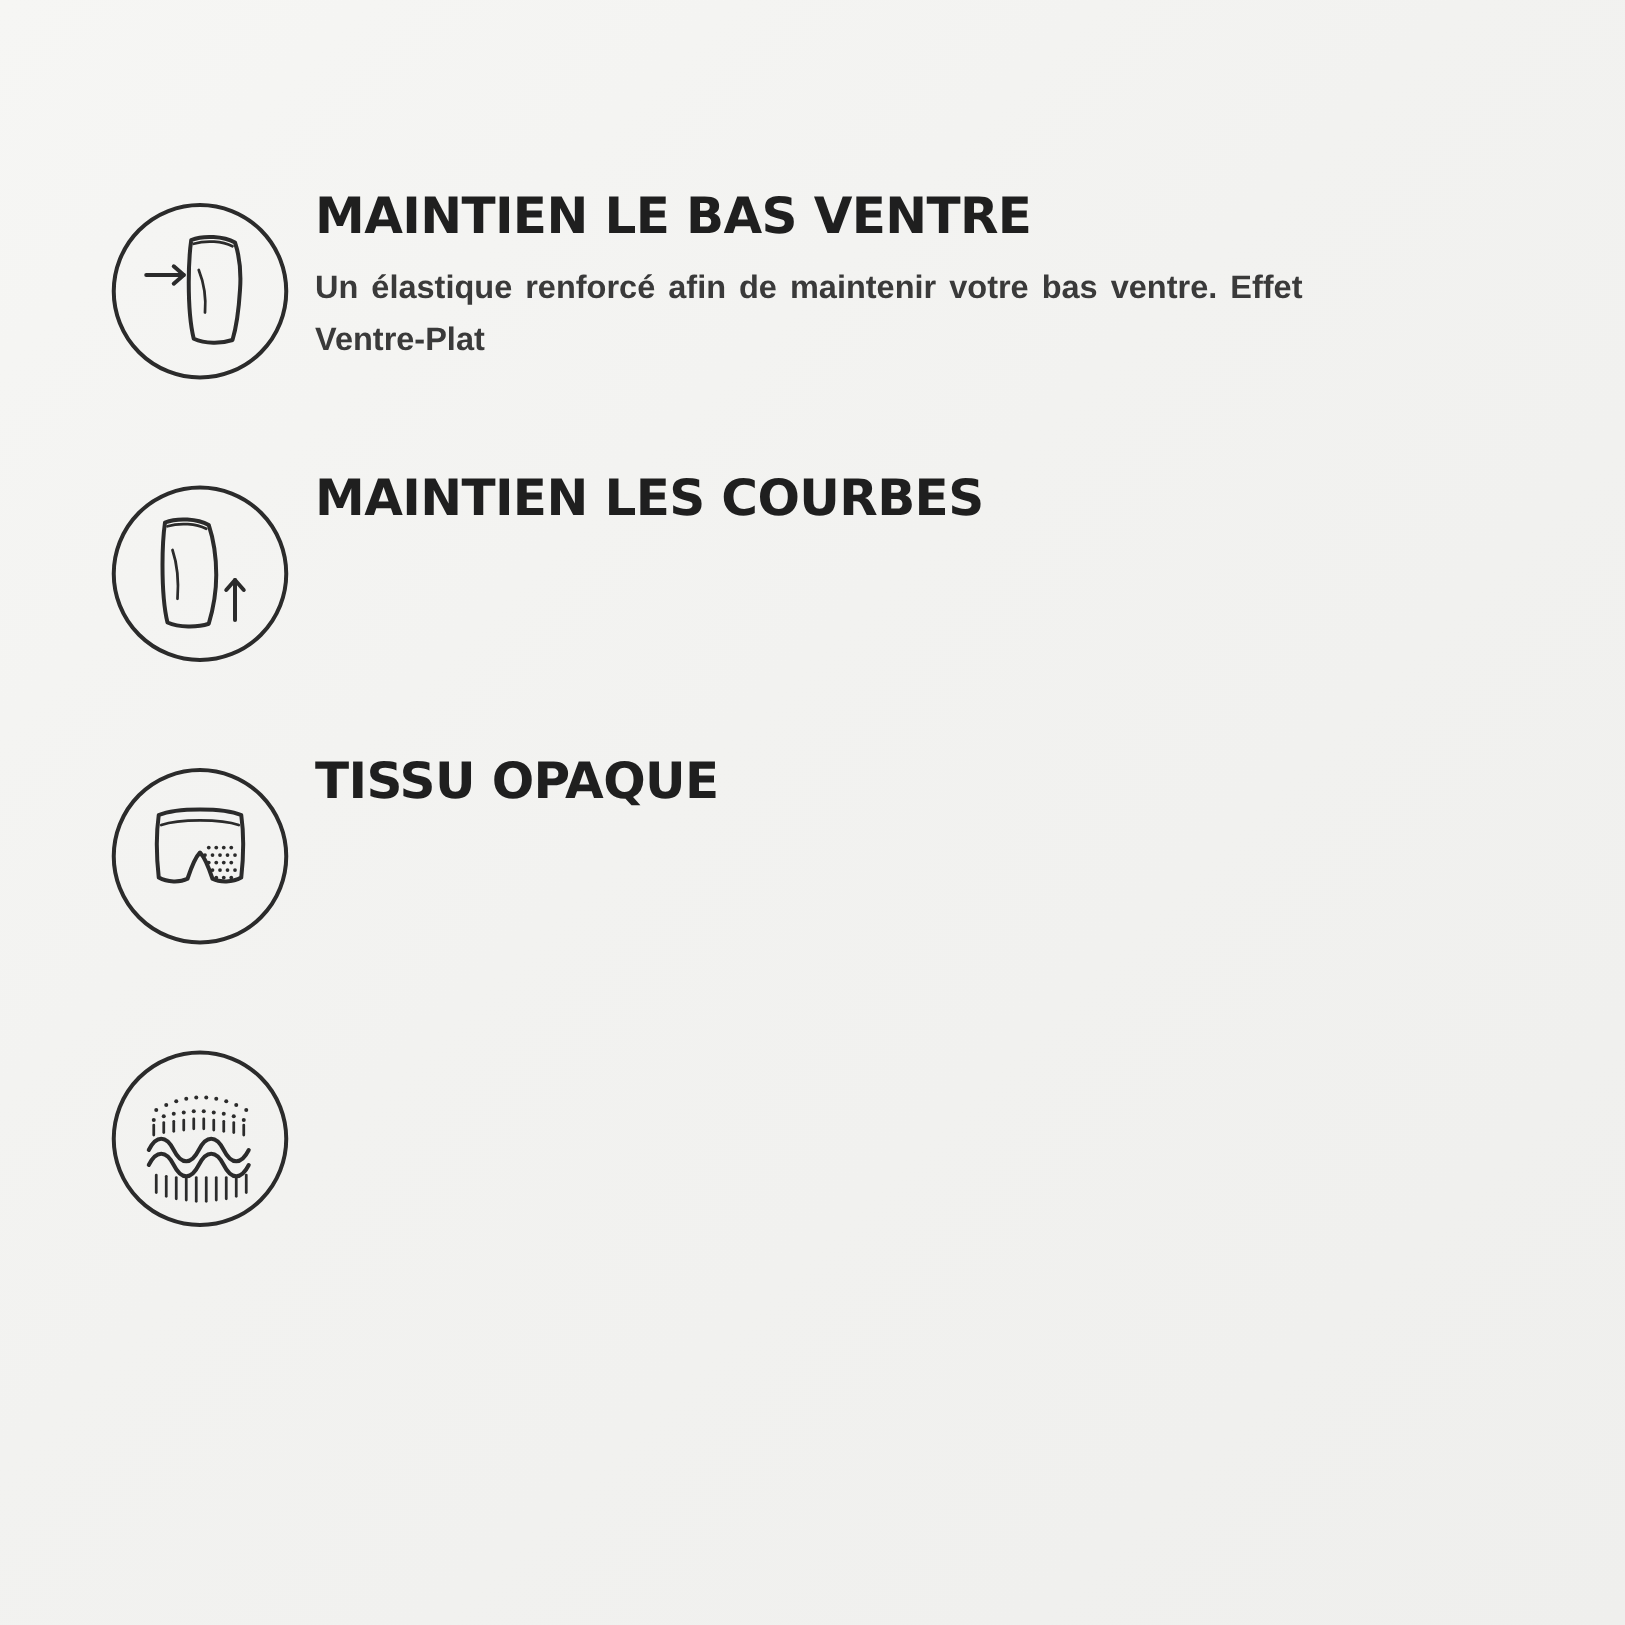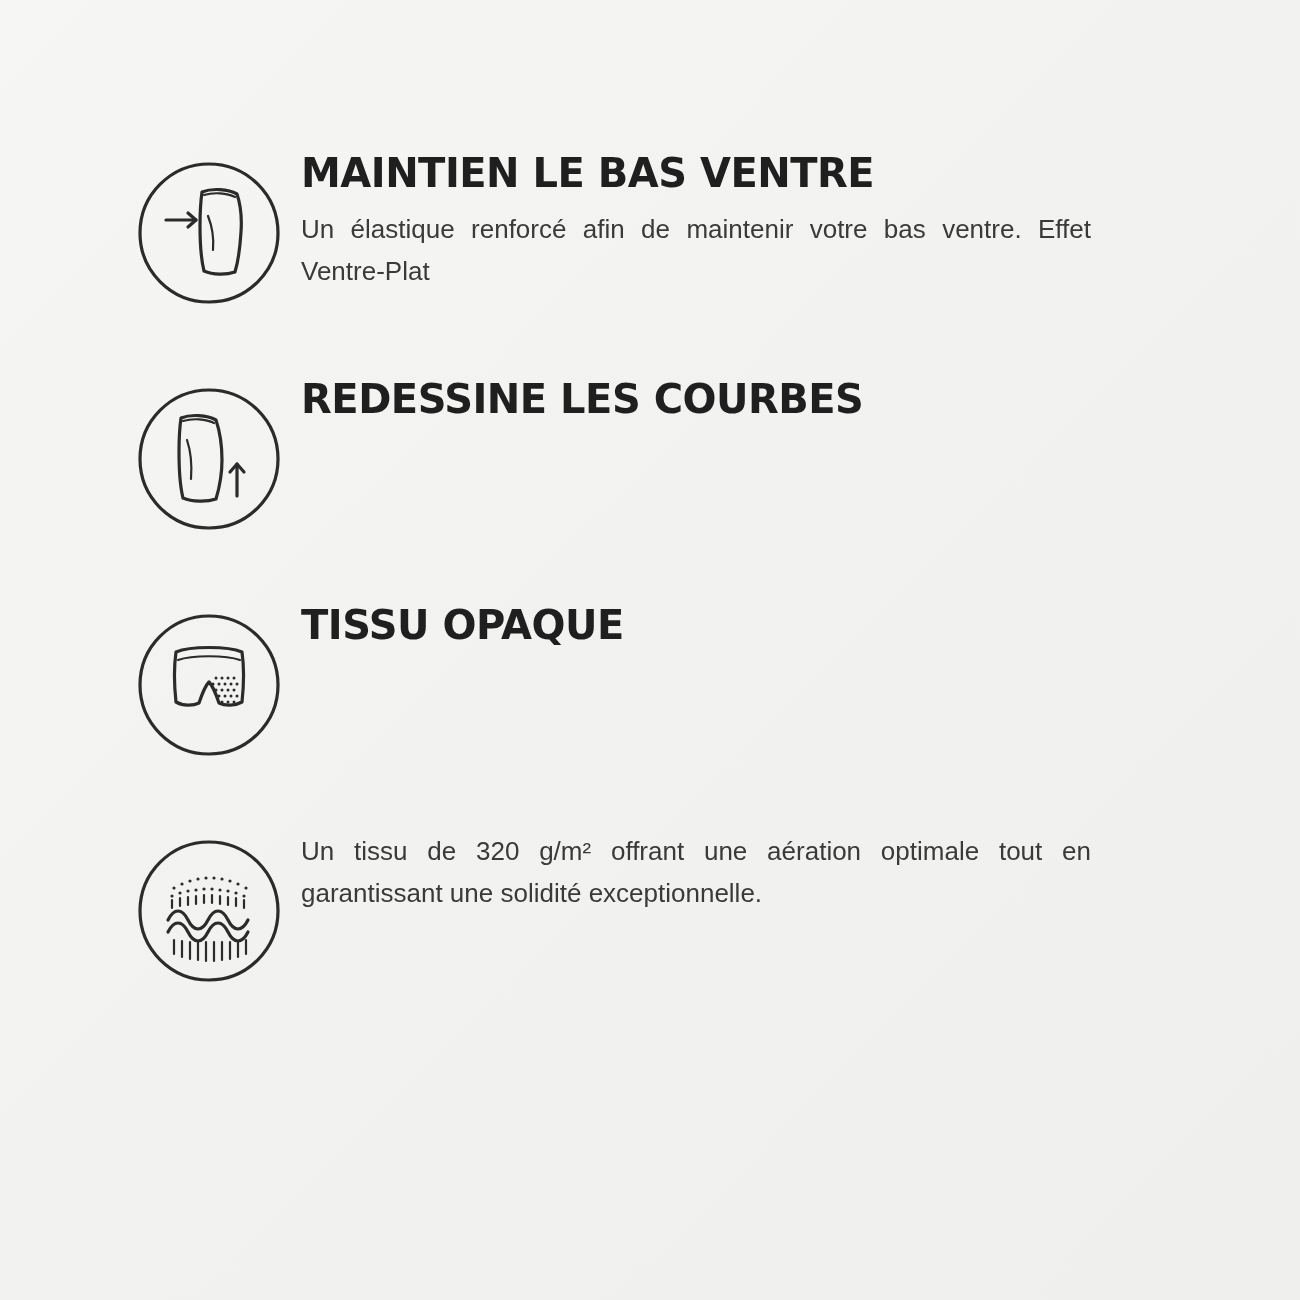--- a/index.html
+++ b/index.html
@@ -13,21 +13,21 @@
     font-family: "Liberation Sans", sans-serif;
     color: #2e2e2e;
     overflow: hidden;
   }
   .page {
     position: relative;
     width: 1300px;
     height: 1300px;
     background: linear-gradient(135deg, #f6f6f4 0%, #f2f2f0 45%, #efefed 100%);
     box-sizing: border-box;
-    padding: 150px 140px 150px 116px;
+    padding: 150px 140px 150px 67px;
     display: flex;
     flex-direction: column;
     justify-content: flex-start;
   }
   .feature {
     display: flex;
     align-items: flex-start;
     margin-bottom: 68px;
   }
   .feature:last-child {
@@ -51,21 +51,21 @@
     font-family: "DejaVu Sans", sans-serif;
     font-weight: 700;
     font-size: 40px;
     letter-spacing: -0.5px;
     line-height: 1.05;
     color: #1f1f1f;
     margin: 0 0 14px 0;
   }
   .feature-desc {
     font-family: "Liberation Sans", sans-serif;
-    font-weight: 400;
+    font-weight: 700;
     font-size: 26px;
     line-height: 1.62;
     color: #3a3a3a;
     margin: 0;
     text-align: justify;
     text-justify: inter-word;
   }
   
   .ln {
     fill: none;
@@ -120,21 +120,21 @@
           <path class="ln" d="M47 34 C57 30, 73 31, 82 36 C85 45, 88 60, 88 76 C88 92, 85 105, 82 115 C73 118, 58 118, 49 114 C46 102, 45 85, 45 68 C45 52, 46 41, 47 34 Z"></path>
           <path class="ln-thin" d="M49 37 C59 34, 72 35, 80 39"></path>
           <path class="ln-thin" d="M53 56 C57 68, 58 82, 57 95"></path>
 
           <path class="ln" d="M103 112 V80"></path>
           <path class="ln" d="M96 88 L103 80 L110 88"></path>
         </svg>
       </span>
     </div>
     <div class="text-wrap">
-      <h2 class="feature-title">REDESSINE LES COURBES</h2>
+      <h2 class="feature-title">MAINTIEN LES COURBES</h2>
     </div>
   </div>
 
   <div class="feature">
     <div class="icon-wrap">
       <span>
         <svg width="150" height="150" viewBox="0 0 150 150" aria-hidden="true">
           <circle class="ln" cx="75" cy="75" r="69"></circle>
 
           <path class="ln" d="M42 42 C56 36, 94 36, 108 42 C110 56, 110 74, 108 92 C101 96, 91 96, 85 93 C82 84, 79 76, 75 72 C71 76, 68 84, 65 93 C59 96, 49 96, 42 92 C40 74, 40 56, 42 42 Z"></path>
@@ -224,17 +224,16 @@
               <path d="M80 106 V125"></path>
               <path d="M88 106 V124"></path>
               <path d="M96 106 V123"></path>
               <path d="M104 105 V121"></path>
               <path d="M112 104 V118"></path>
           </g>
         </svg>
       </span>
     </div>
     <div class="text-wrap">
-      <p class="feature-desc">Un tissu de 320 g/m² offrant une aération optimale tout en garantissant une solidité exceptionnelle.</p>
     </div>
   </div>
 
 </div>
 
 </body></html>

